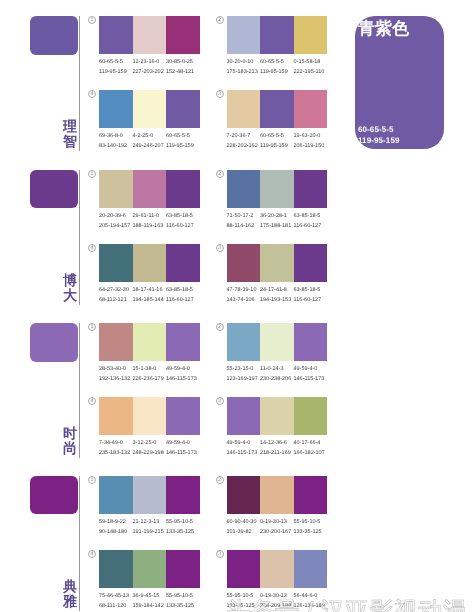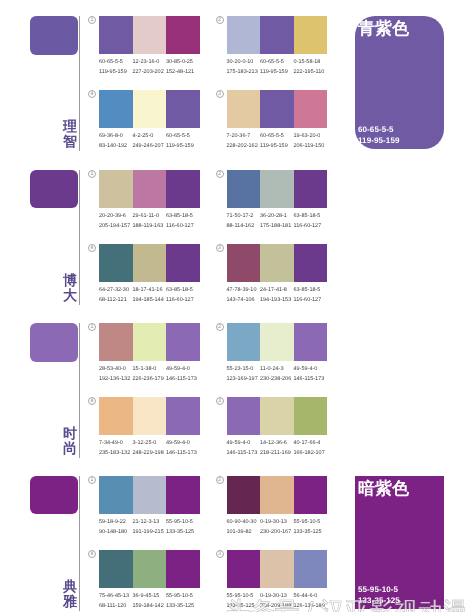--- a/index.html
+++ b/index.html
@@ -382,22 +382,15 @@
           <div class="cap c1">
             <span>0-19-30-13</span>
             <span>228-209-188</span>
           </div>
           <div class="cap c2">
             <span>56-44-6-0</span>
             <span>126-136-189</span>
           </div>
         </div>
       </div>
-      <div class="card" style="background: rgb(125, 34, 133);">
-        <div class="cardname">暗紫色</div>
-        <div class="cardcode">
-          <div>55-95-10-5</div>
-          <div>133-35-125</div>
-        </div>
-      </div>
     </div>
   </div>
 <div class="wm">头条号 / 汉亚影视动漫</div>
 
 </body></html>

